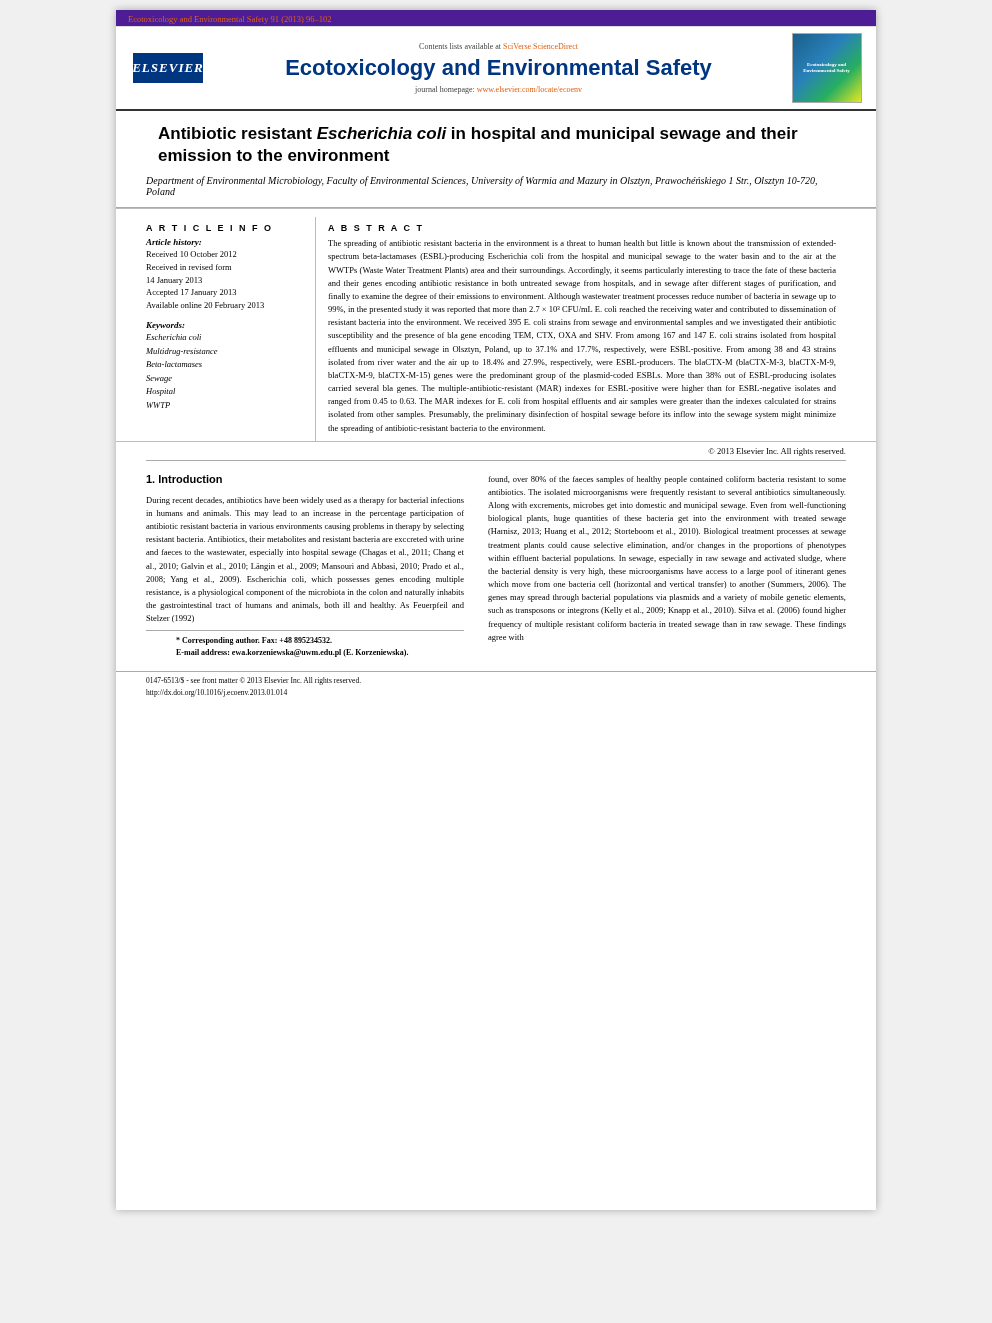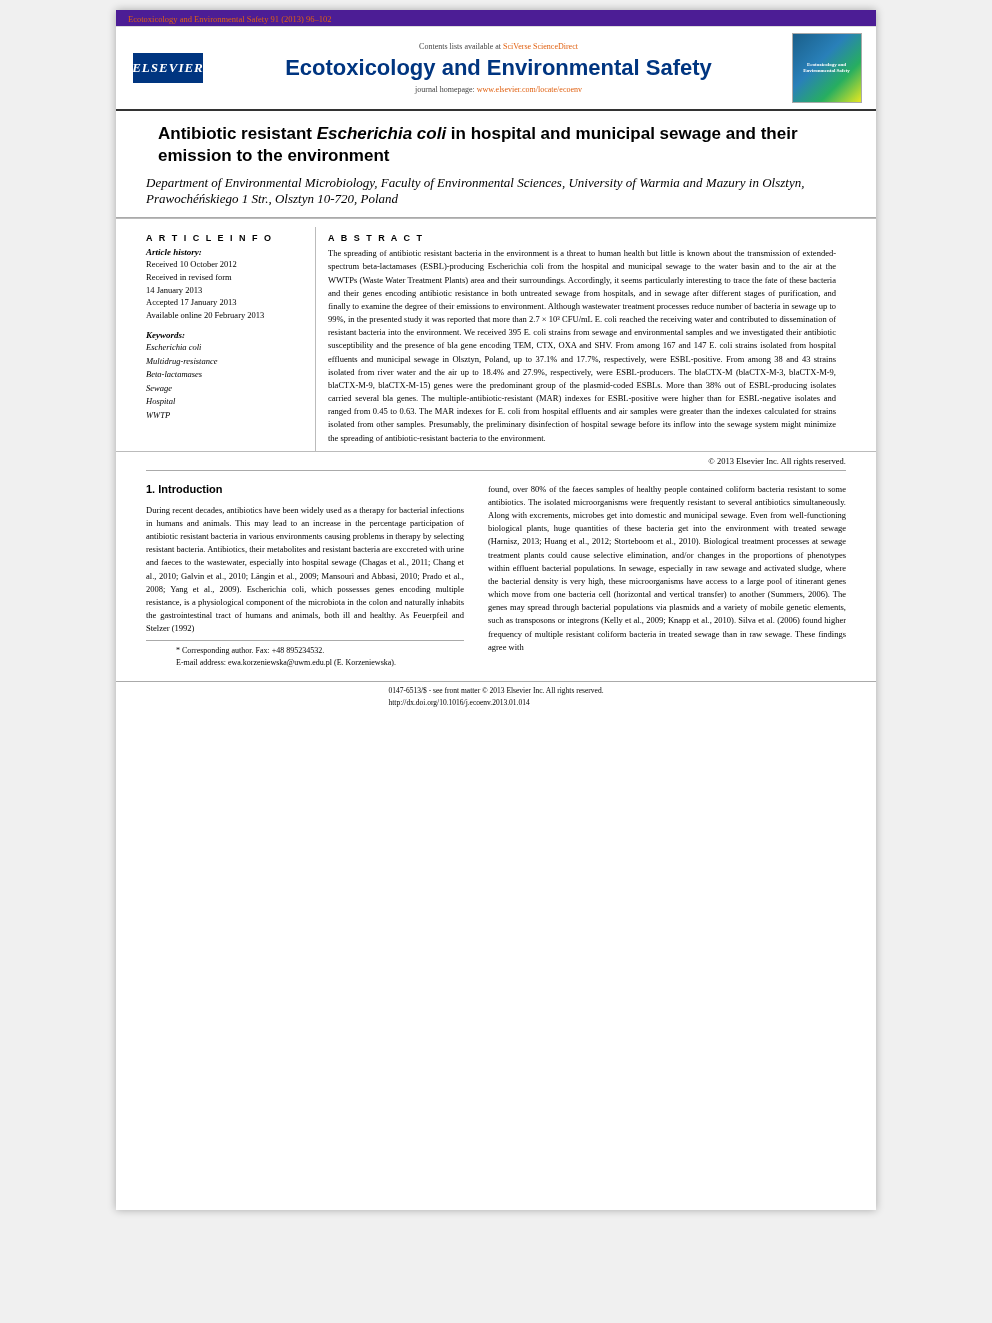--- a/index.html
+++ b/index.html
@@ -125,21 +125,21 @@
     }
     .article-main-title em {
       font-style: italic;
     }
     .article-authors {
       font-size: 10.5px;
       color: #000;
       margin-bottom: 4px;
     }
     .article-affiliation {
-      font-size: 13px;
+      font-size: 10px;
       color: #000;
       font-style: italic;
       margin-bottom: 4px;
     }
     
     .two-col-section {
       display: flex;
       gap: 0;
       padding: 8px 10px 0 0;
       border-top: 1px solid #bbb;
@@ -228,32 +228,33 @@
       color: #000;
       line-height: 1.55;
       text-align: justify;
       margin-bottom: 5px;
     }
     
     .footnote-area {
       padding: 4px 30px;
       border-top: 1px solid #aaa;
       margin-top: 4px;
+      font-weight: bold;
     }
     .footnote-line {
       font-size: 8px;
       color: #000;
       line-height: 1.5;
     }
     
     .bottom-bar {
       border-top: 1px solid #aaa;
       padding: 3px 30px;
       display: flex;
-      justify-content: center;
+      justify-content: flex-start;
       align-items: center;
       margin-top: 4px;
     }
     .bottom-bar-left {
       font-size: 7.5px;
       color: #000;
       line-height: 1.5;
     }
     .divider-line {
       border: none;

